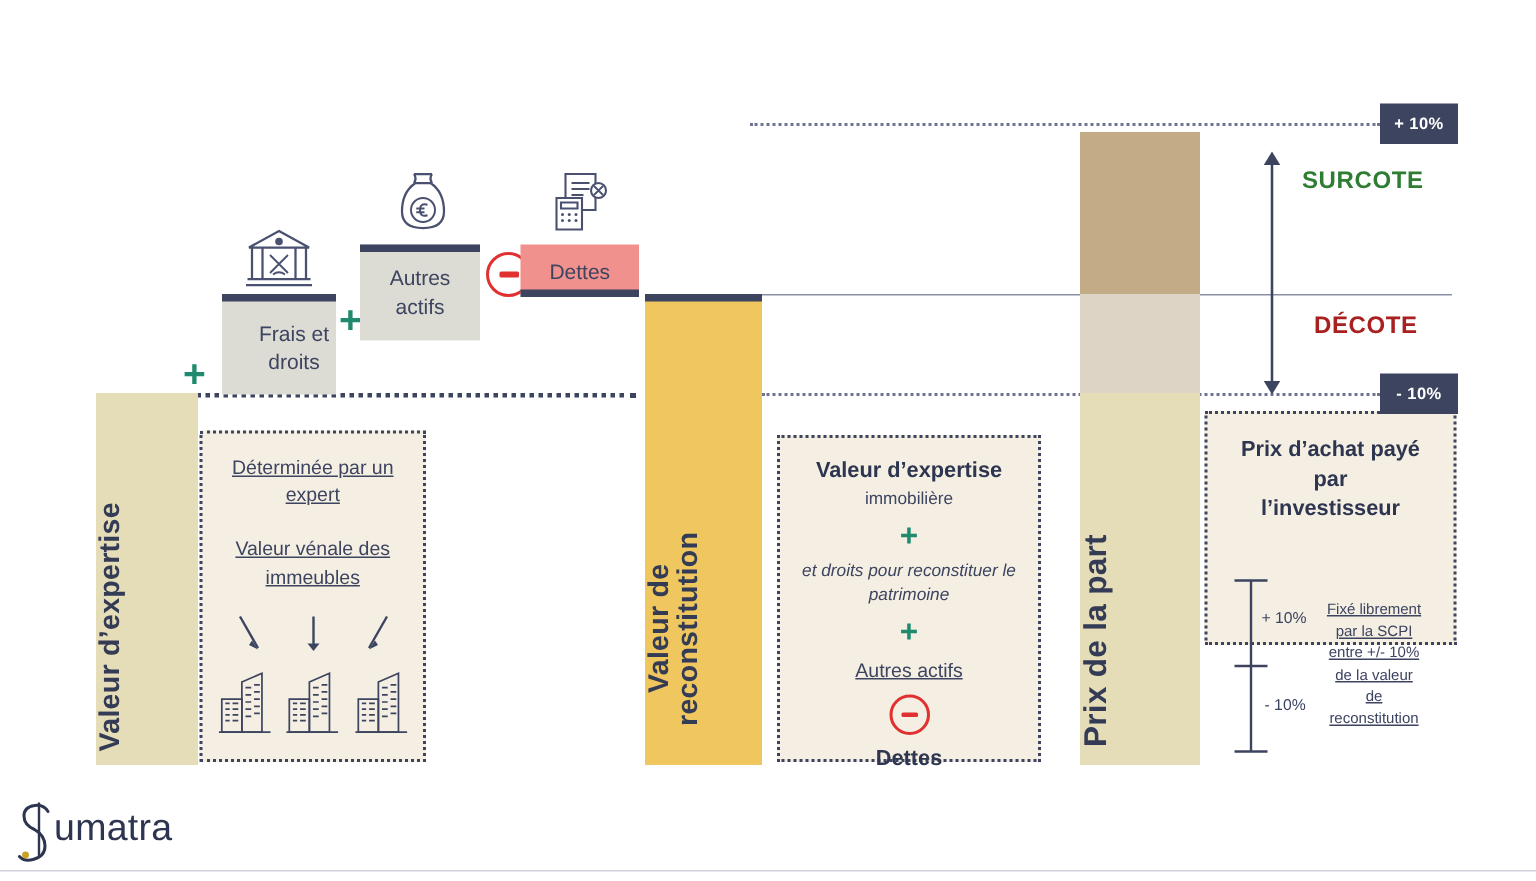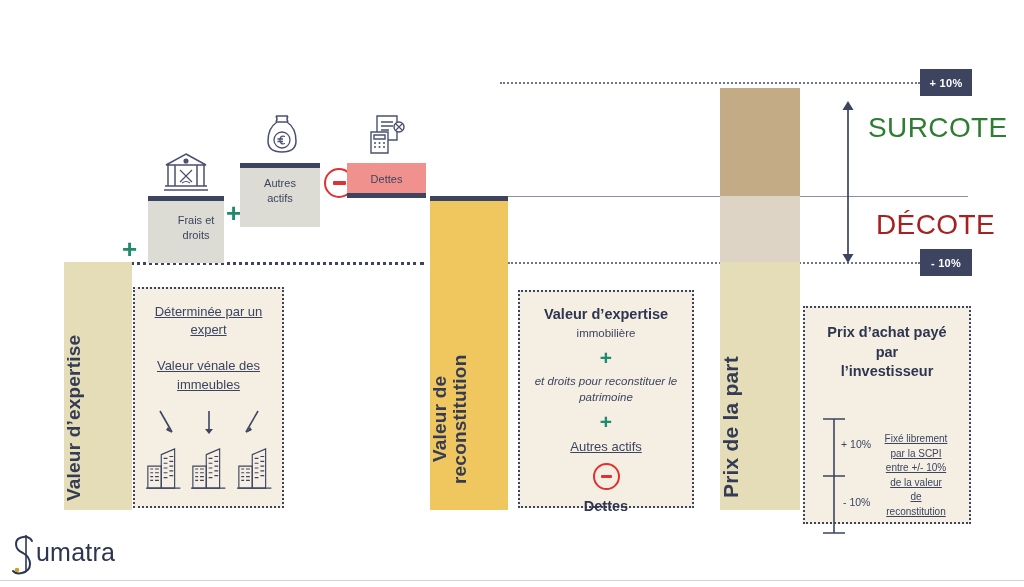--- a/index.html
+++ b/index.html
@@ -29,21 +29,21 @@
   }
 
   
   .bar{position:absolute;box-sizing:border-box;}
   .bar .cap{
     position:absolute;left:0;right:0;top:0;height:5px;background:#3d4460;
   }
   .barlabel{
     position:absolute;left:0;right:0;
     text-align:center;
-    font-size:11px;line-height:1.35;
+    font-size:14px;line-height:1.35;
     color:#3d4460;
   }
 
   .vlabel{
     position:absolute;
     font-weight:bold;
     color:#343b55;
     letter-spacing:.2px;
     line-height:1.05;
     text-align:center;
@@ -87,21 +87,21 @@
   .badge{
     position:absolute;
     background:#3d4460;color:#ffffff;
     font-size:11px;font-weight:bold;
     display:flex;align-items:center;justify-content:center;
     letter-spacing:.3px;
   }
 
   
   .bigword{
-    position:absolute;font-size:28px;font-weight:normal;letter-spacing:.4px;
+    position:absolute;font-size:16px;font-weight:bold;letter-spacing:.4px;
   }
 
   
   .logo{position:absolute;}
   .logo .txt{
     position:absolute;left:26px;top:6px;
     font-size:25px;color:#2e3550;letter-spacing:.2px;
   }
   .footline{position:absolute;height:1px;background:#cfd2dc;}
 
@@ -267,21 +267,21 @@
       <span>patrimoine</span>
     </div>
     <div class="pplus">+</div>
     <div class="t-reg">Autres actifs</div>
     <div class="pminus">
         <i></i>
       </div>
     <div class="t-bold">Dettes</div>
   </div>
 
-  <div class="panel" style="left:803px;top:306px;width:168px;height:218px;padding-top:15px;">
+  <div class="panel" style="left:803px;top:274px;width:168px;height:156px;padding-top:15px;">
     <div class="t-bold">
       <span>Prix d’achat payé par</span><br>
       <span>l’investisseur</span>
     </div>
 
     <div style="display:flex;align-items:center;margin-top:34px;">
 
       <div style="position:relative;width:58px;height:120px;flex:none;">
         <svg width="34" height="120" viewBox="0 0 34 120" style="position:absolute;left:2px;top:0;" fill="none" stroke="#3d4460" stroke-width="1.6">
           <path d="M17 3 L17 117"></path>

